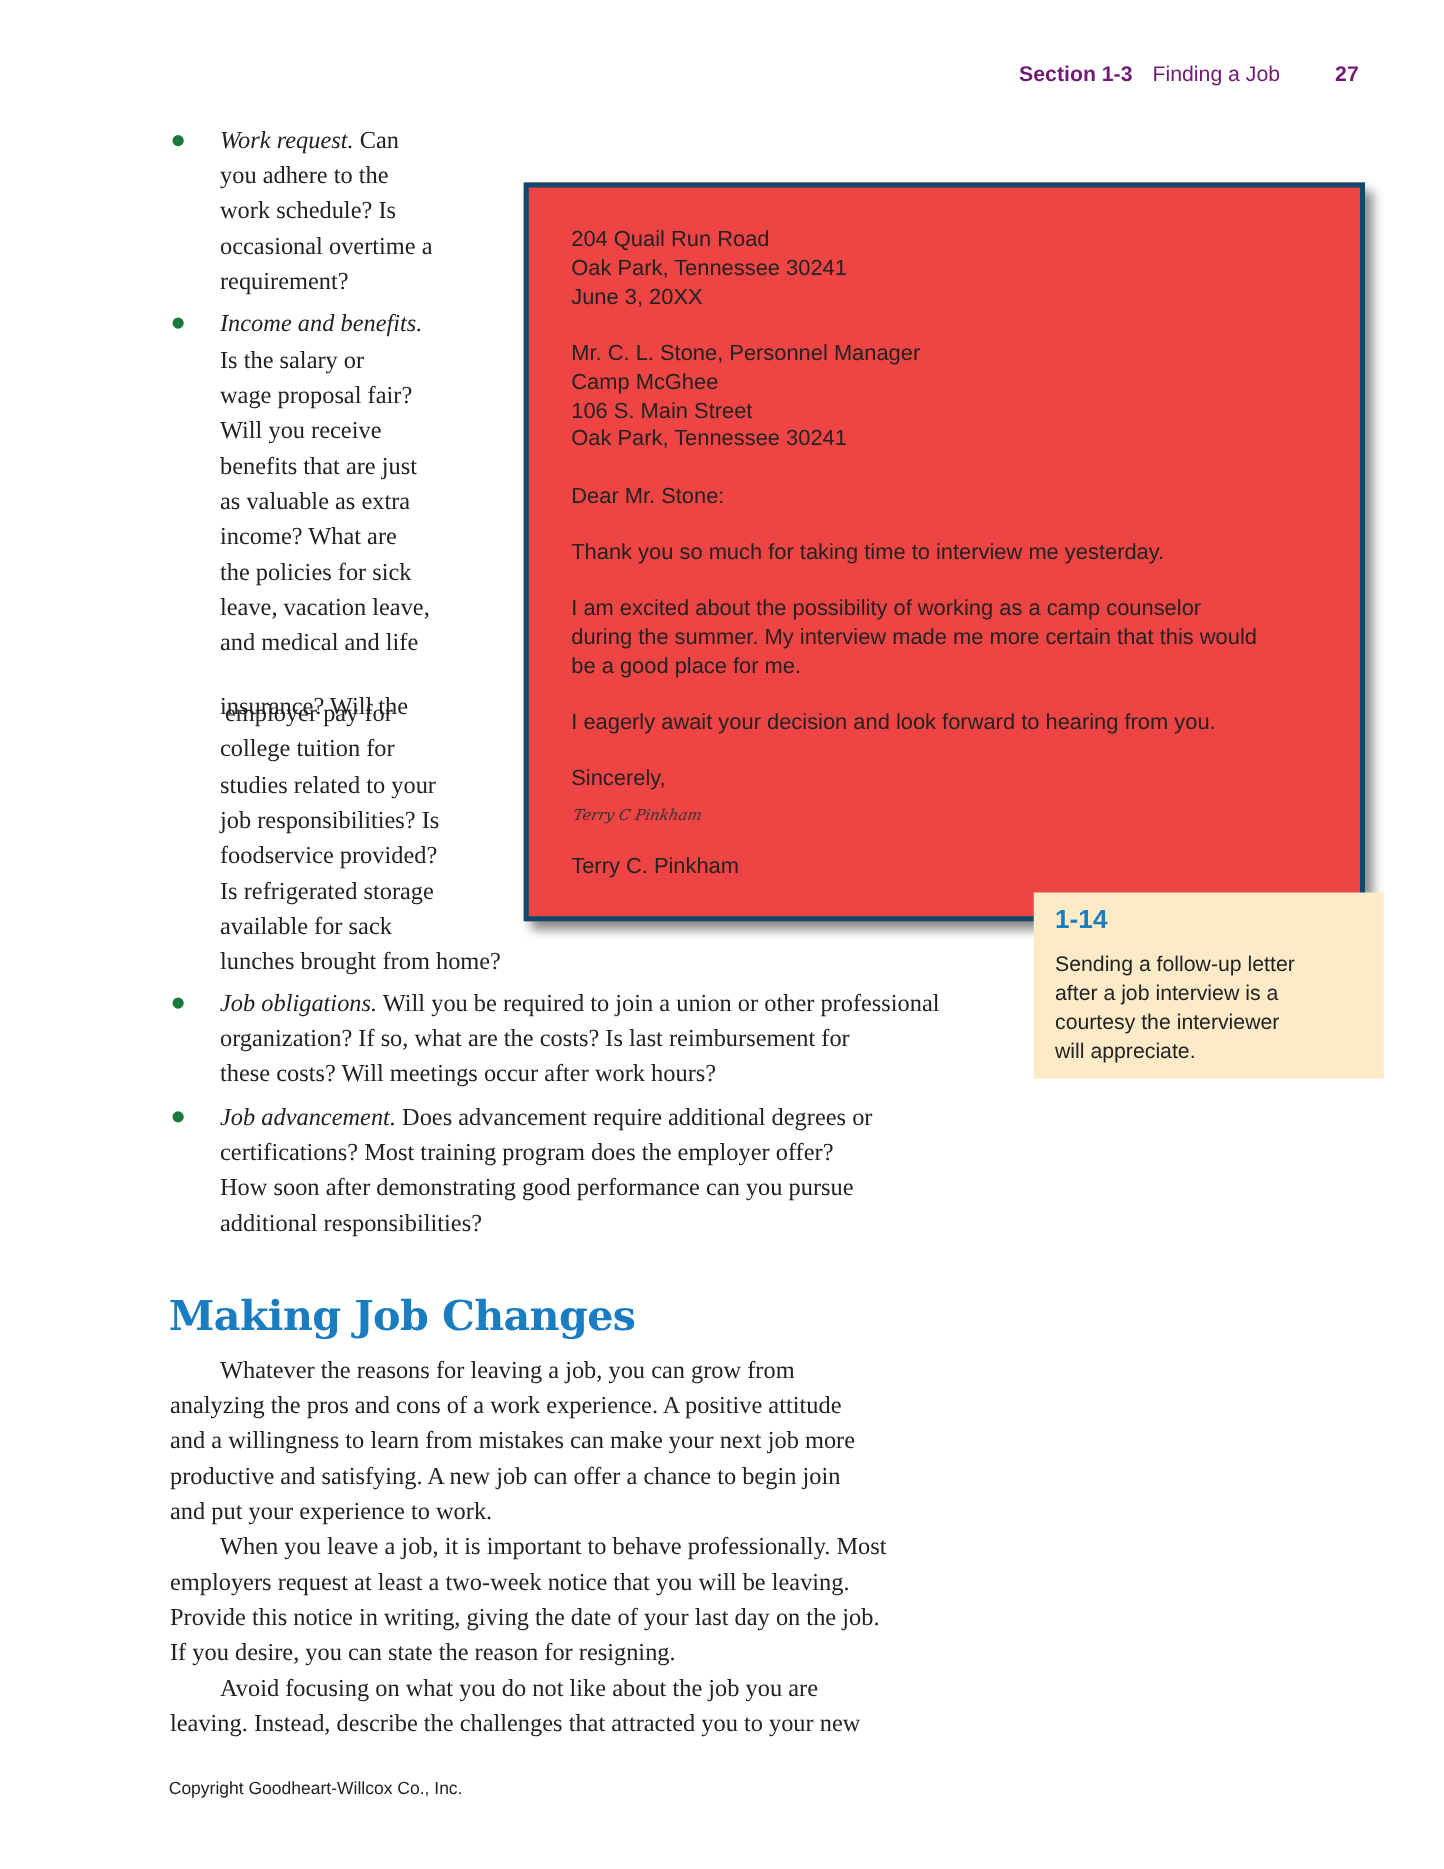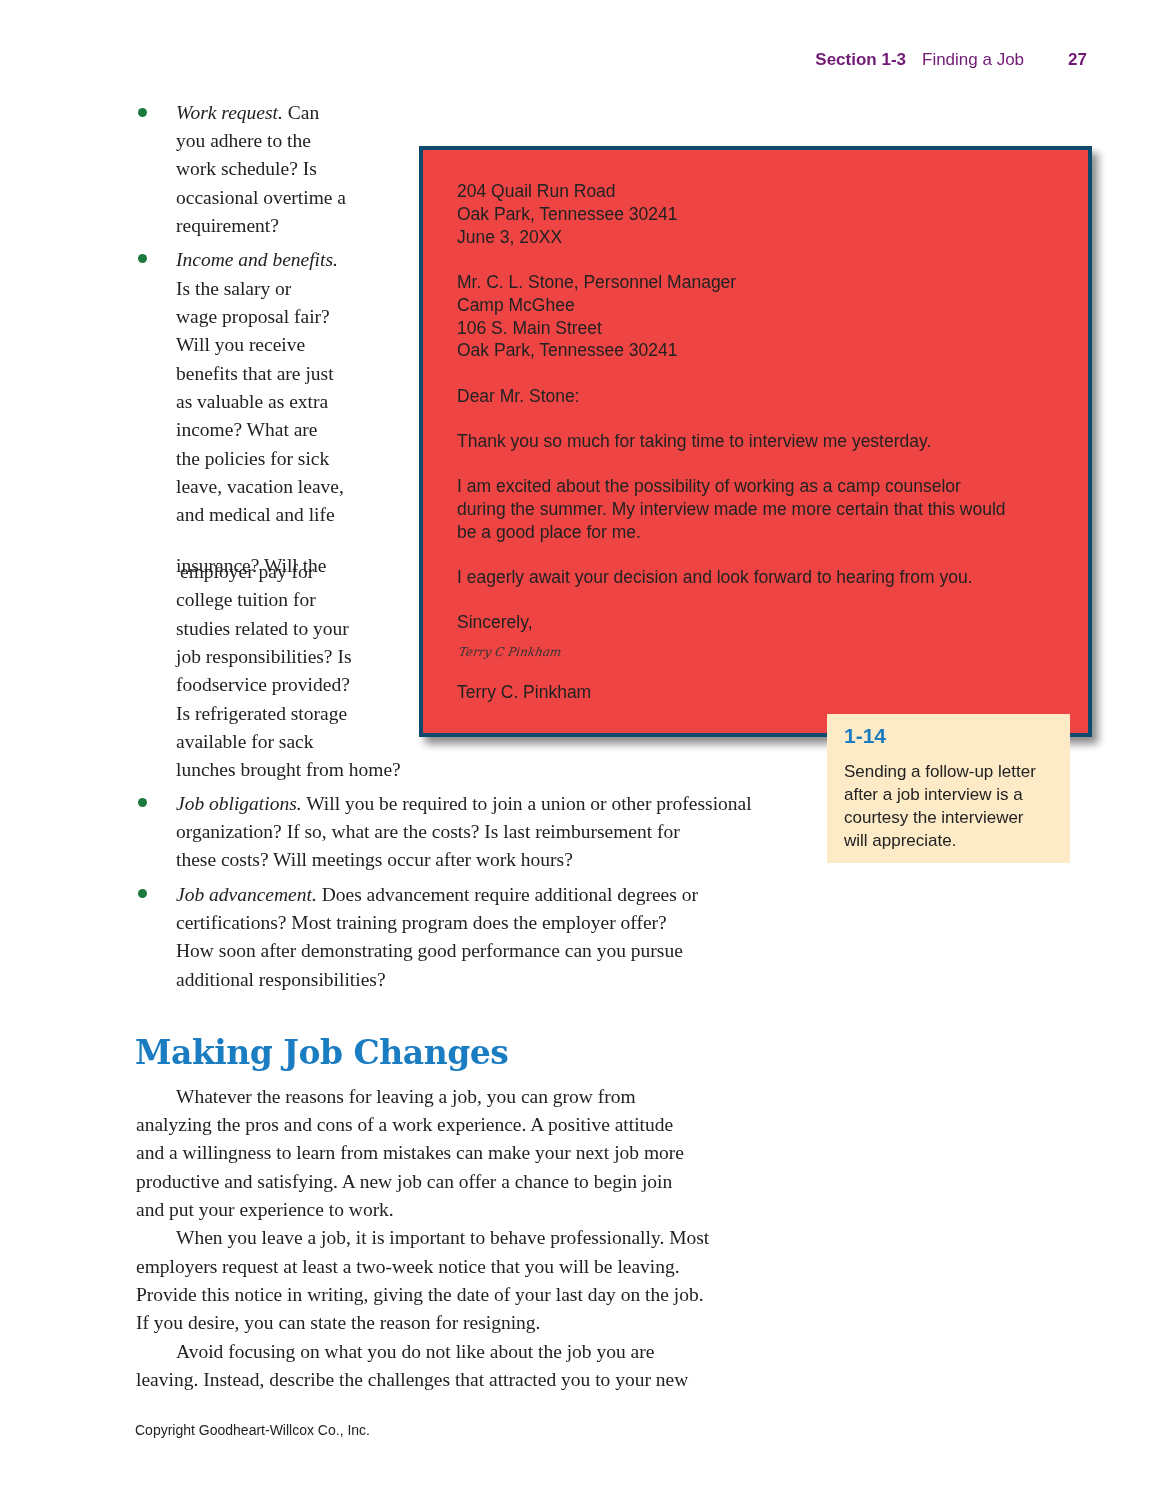--- a/index.html
+++ b/index.html
@@ -18,21 +18,21 @@
   em.it { font-style: italic; }
 
   .letter { position: absolute; left: 419px; top: 106px; width: 665px; height: 583px;
     background: #ef4444; border: 4px solid #0c4a6e;
     box-shadow: 6px 7px 8px rgba(0,0,0,0.45); margin-top: 40px; }
   .letter .ll { position: absolute; left: 34px; font-family: "Liberation Sans", sans-serif;
     font-size: 17.5px; color: #222; white-space: nowrap; line-height: 22px; }
   .sig { position: absolute; left: 36px; top: 495px; font-family: "DejaVu Serif", serif;
     font-style: italic; font-size: 12px; color: #333; transform: skewX(-10deg); }
 
-  .callout { position: absolute; left: 827px; top: 714px; width: 243px; height: 149px; background: #fdebc7; }
+  .callout { position: absolute; left: 827px; top: 714px; width: 280px; height: 149px; background: #fdebc7; }
   .callout .num { position: absolute; left: 17px; top: 10px; font-family: "Liberation Sans", sans-serif;
     font-size: 21px; font-weight: bold; color: #1a7cc1; }
   .callout .ct { position: absolute; left: 17px; top: 46px; font-family: "Liberation Sans", sans-serif;
     font-size: 17px; color: #222; line-height: 23px; white-space: pre-line; }
 
   .heading { position: absolute; left: 135px; top: 1033px; font-family: "DejaVu Serif", serif;
     font-weight: bold; font-size: 33px; color: #1a7cc1; letter-spacing: -0.5px; }
 
   .footer { position: absolute; left: 135px; top: 1422px; font-family: "Liberation Sans", sans-serif;
     font-size: 14px; color: #222; }

